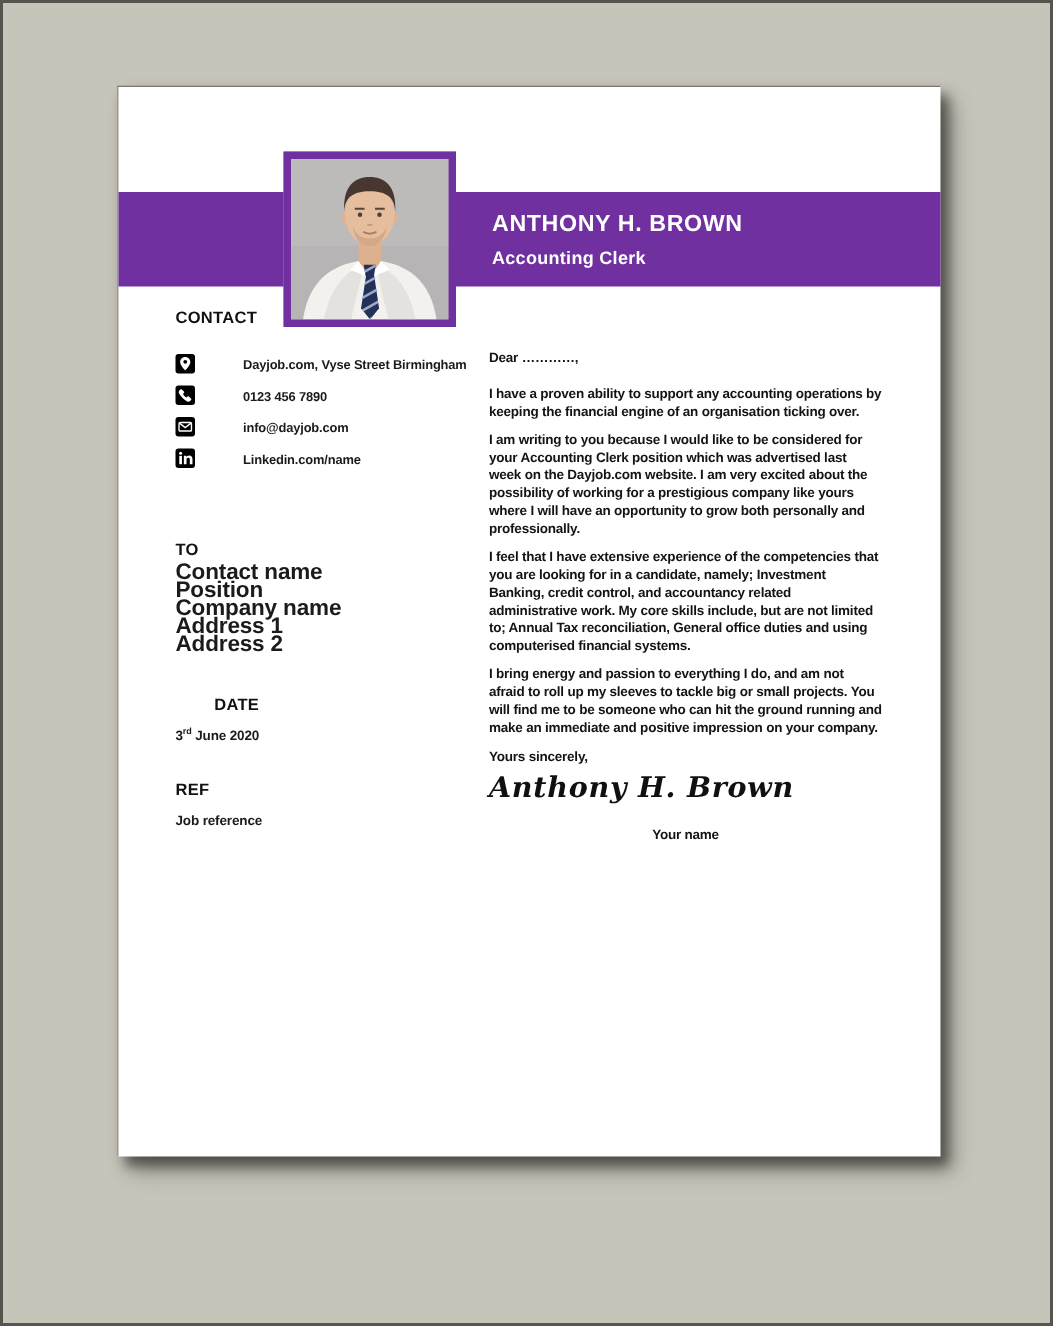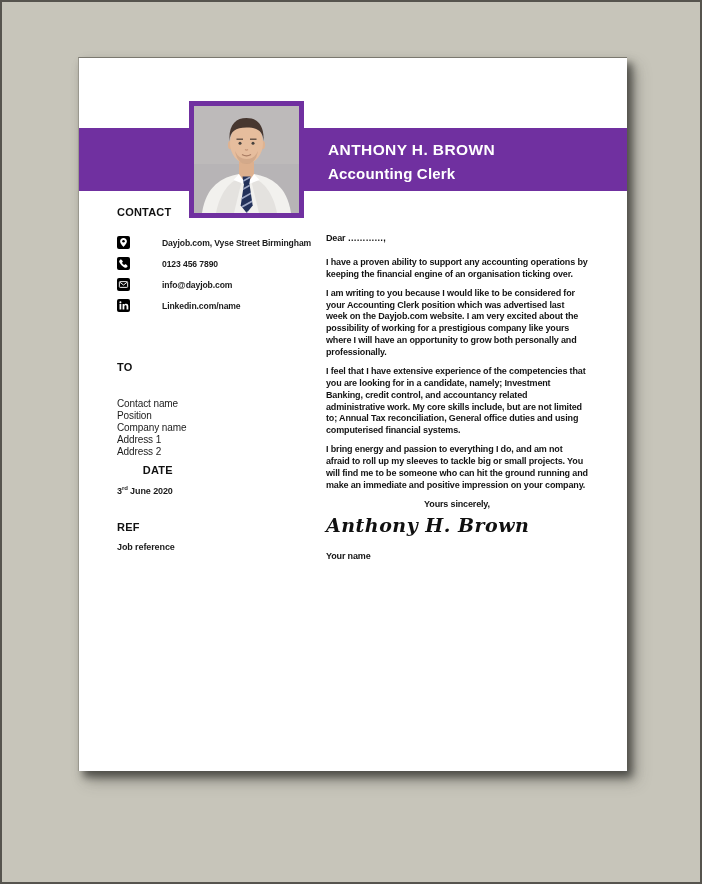--- a/index.html
+++ b/index.html
@@ -20,21 +20,21 @@
     box-shadow:5px 6px 8px rgba(30,30,28,0.62), 9px 10px 14px rgba(60,60,55,0.35);
   }
   
   .band {
     position:absolute; left:0; top:70px;
     width:100%; height:63px;
     background:#7030A0;
   }
   .band-text { position:absolute; left:249px; top:13px; color:#ffffff; }
   .person-name { font-size:15.5px; font-weight:600; letter-spacing:0.4px; }
-  .person-title { font-size:15px; font-weight:600; margin-top:6px; letter-spacing:0.2px; }
+  .person-title { font-size:12px; font-weight:600; margin-top:6px; letter-spacing:0.2px; }
   
   .photo {
     position:absolute; left:110px; top:43px;
     width:115px; height:117px;
     border:5px solid #7030A0;
     background:#b7b4b6;
     z-index:2;
     overflow:hidden;
   }
   .photo svg { display:block; width:100%; height:100%; }
@@ -47,39 +47,39 @@
   .g-ref { top:315px; }
   .heading { font-size:11px; font-weight:700; letter-spacing:0.2px; color:#111; }
   .g-contact .heading { margin-bottom:14px; }
   .contact-row { display:flex; align-items:center; height:21px; }
   .cicon {
     width:13px; height:13px; background:#000; border-radius:2px;
     display:flex; align-items:center; justify-content:center; flex:0 0 13px;
   }
   .cicon svg { display:block; }
   .ctext { font-size:8.6px; font-weight:600; margin-left:14px; letter-spacing:-0.1px; white-space:nowrap;padding-left:18px; }
-  .to-lines { margin-top:25px; font-size:10px; font-weight:400; line-height:12px; letter-spacing:-0.1px; }
+  .to-lines { margin-top:3px; font-size:15px; font-weight:700; line-height:12px; letter-spacing:-0.1px; }
   .small-val { margin-top:9px; font-size:9px; font-weight:600; letter-spacing:-0.1px; }
   .small-val sup { font-size:6px; vertical-align:super; }
   
   .letter {
     position:absolute; left:247px; top:175px; width:262px;
     font-size:9px; font-weight:600; line-height:11.8px;
     letter-spacing:-0.15px; color:#141414;
   }
   .salutation { margin-bottom:12px; }
   .letter p { margin-bottom:7.5px; }
-  .closing { margin-top:1px;text-align:center; }
+  .closing { margin-top:1px; }
   .signature {
     font-family:"DejaVu Serif","Liberation Serif",serif;
     font-style:italic; font-weight:700;
     font-size:19px; letter-spacing:0.5px;
     margin-top:9px; color:#101010;
   }
-  .sig-caption { margin-top:19px; }
+  .sig-caption { margin-top:19px;text-align:center; }
 </style>
 </head>
 <body>
 
 <div class="page">
 
   <div class="band">
     <div class="band-text">
       <div class="person-name">ANTHONY H. BROWN</div>
       <div class="person-title">Accounting Clerk</div>

